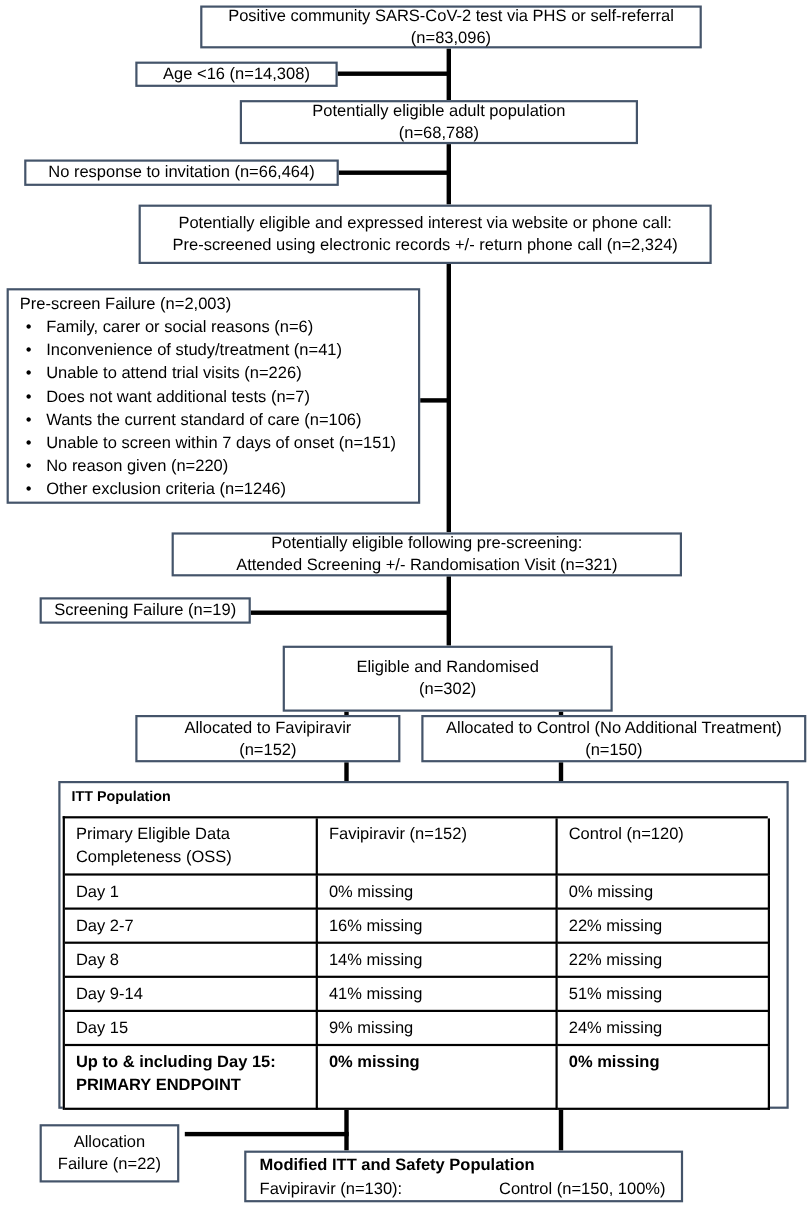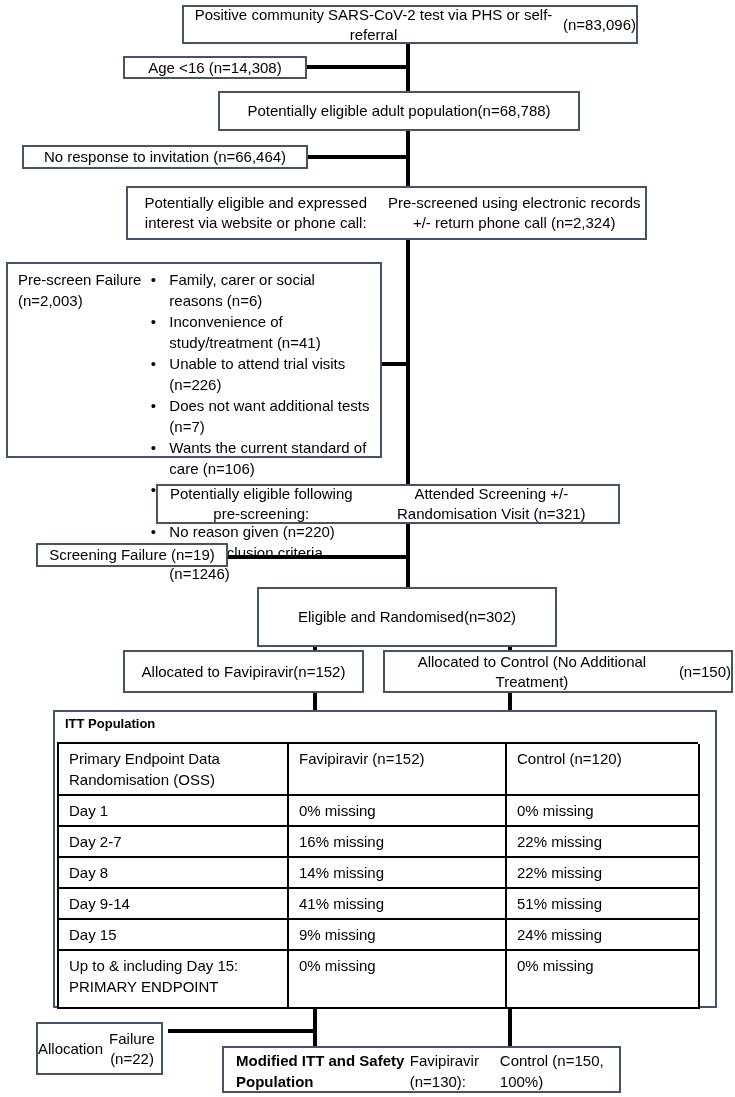--- a/index.html
+++ b/index.html
@@ -13,21 +13,21 @@
   .canvas{
     position:relative;width:735px;height:1097px;margin:0 auto;
     background:var(--background);
     font-family:"Liberation Sans",sans-serif;color:var(--text);
     overflow:hidden;
   }
   .fbox{
     position:absolute;box-sizing:border-box;
     border:2px solid var(--box-border);background:var(--background);
     font-size:15px;line-height:20px;
-    display:flex;flex-direction:row;justify-content:center;
+    display:flex;flex-direction:column;justify-content:center;
   }
   .center{text-align:center;align-items:center;}
   .vline{position:absolute;width:4px;background:var(--connector);}
   .hline{position:absolute;height:4px;background:var(--connector);}
   .bullet-box{justify-content:center;padding:5px 8px 4px 10px;line-height:21px;}
   .bullet-item{display:flex;}
   .bullet-marker{width:16px;flex:0 0 16px;text-align:center;}
   .bullet-text{flex:1;padding-left:8px;}
   .itt-title{position:absolute;left:65px;top:716px;font-size:13px;font-weight:bold;}
   .itt-table{
@@ -37,21 +37,21 @@
     border-left:2px solid var(--table-border);
     font-size:15px;line-height:21px;background:var(--background);
   }
   .itt-cell{
     box-sizing:border-box;
     border-right:2px solid var(--table-border);
     border-bottom:2px solid var(--table-border);
     padding:4px 10px;
   }
   .itt-cell.head{padding:4px 10px 4px 10px;min-height:50px;}
-  .itt-cell.bold{font-weight:normal;padding-bottom:10px;}
+  .itt-cell.bold{font-weight:bold;padding-bottom:10px;}
   .mod-line2{display:flex;justify-content:space-between;}
   .b{font-weight:bold;}
 </style>
 </head>
 <body>
 
 <div class="canvas">
 
   <div class="vline" style="left:406px;top:44px;height:47px"></div>
   <div class="hline" style="left:305px;top:65px;width:103px"></div>
@@ -150,21 +150,21 @@
   </div>
 
   <div class="fbox center" style="left:383px;top:650px;width:350px;height:43px">
     <div>Allocated to Control (No Additional Treatment)</div>
     <div>(n=150)</div>
   </div>
 
   <div class="fbox" style="left:53px;top:710px;width:664px;height:298px"></div>
   <div class="itt-title">ITT Population</div>
   <div class="itt-table">
-      <div class="itt-cell head">Primary Endpoint Data Randomisation (OSS)</div>
+      <div class="itt-cell head">Primary Eligible Data Completeness (OSS)</div>
       <div class="itt-cell head">Favipiravir (n=152)</div>
       <div class="itt-cell head">Control (n=120)</div>
       <div class="itt-cell ">Day 1</div>
       <div class="itt-cell ">0% missing</div>
       <div class="itt-cell ">0% missing</div>
       <div class="itt-cell ">Day 2-7</div>
       <div class="itt-cell ">16% missing</div>
       <div class="itt-cell ">22% missing</div>
       <div class="itt-cell ">Day 8</div>
       <div class="itt-cell ">14% missing</div>

